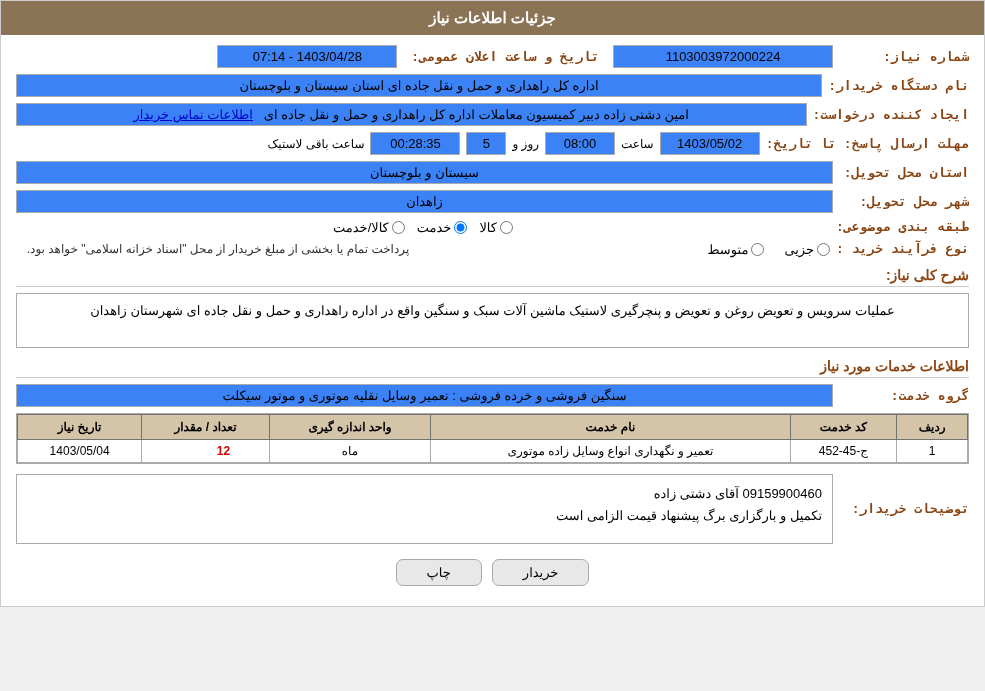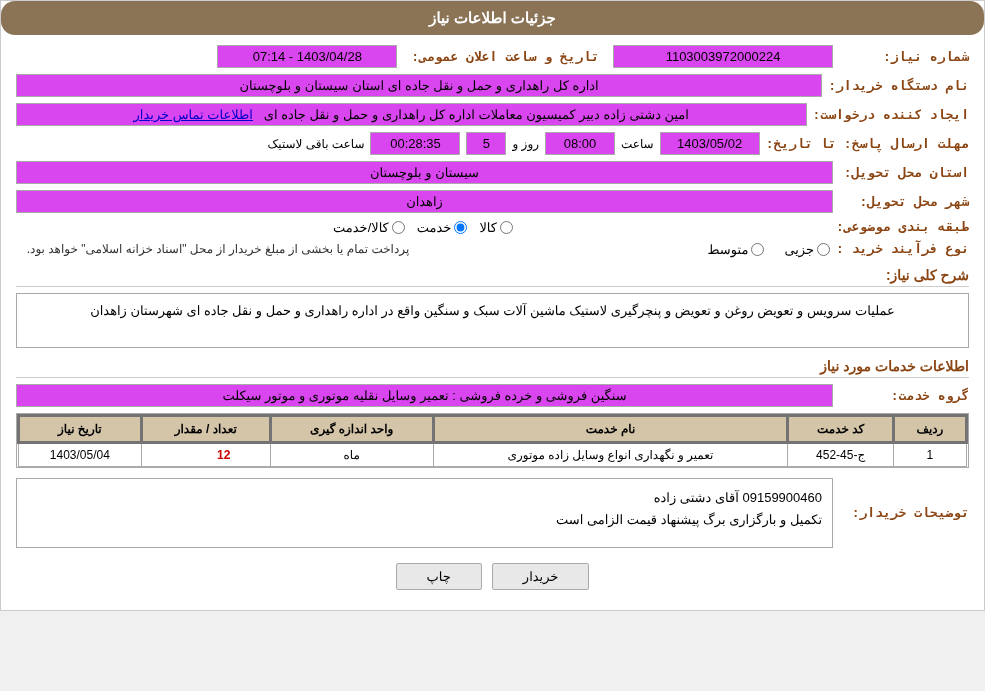--- a/index.html
+++ b/index.html
@@ -15,42 +15,41 @@
       background: #fff;
       border: 1px solid #ccc;
     }
     .header {
       background: #8b7355;
       color: #fff;
       text-align: center;
       padding: 8px 12px;
       font-size: 15px;
       font-weight: bold;
-      border-radius: 14px;
     }
     .content {
       padding: 10px 15px;
     }
     .row {
       display: flex;
       align-items: center;
       margin-bottom: 6px;
       gap: 6px;
     }
     .label {
       color: #8b4513;
       font-weight: bold;
       white-space: nowrap;
       min-width: 130px;
       text-align: right;
       font-family: Liberation Mono, monospace;
     }
     .value-box {
       border: 1px solid #aaa;
-      background: #d946ef;
+      background: #3b82f6;
       padding: 3px 8px;
       min-height: 22px;
       flex: 1;
       text-align: center;
     }
     .inline-label {
       white-space: nowrap;
       font-size: 12px;
     }
     .link-blue {
@@ -83,21 +82,21 @@
       border: 1px solid #aaa;
       margin-bottom: 10px;
     }
     table {
       width: 100%;
       border-collapse: collapse;
       font-size: 12px;
     }
     table th {
       background: #d4c5a9;
-      border: 3px solid #737373;
+      border: 1px solid #737373;
       padding: 5px 8px;
       text-align: center;
       font-weight: bold;
     }
     table td {
       border: 1px solid #aaa;
       padding: 4px 8px;
       text-align: center;
     }
     .buyer-desc-box {
@@ -115,21 +114,21 @@
       justify-content: center;
       gap: 10px;
       margin: 15px 0 10px;
     }
     .btn {
       padding: 5px 30px;
       border: 1px solid #aaa;
       background: #e8e8e8;
       cursor: pointer;
       font-size: 13px;
-      border-radius: 2px;
+      border-radius: 7px;
     }
     .btn-print {
       background: #e8e8e8;
     }
     .btn-back {
       background: #e8e8e8;
     }
     .notice-box {
       border: 1px solid #aaa;
       background: #fff;

